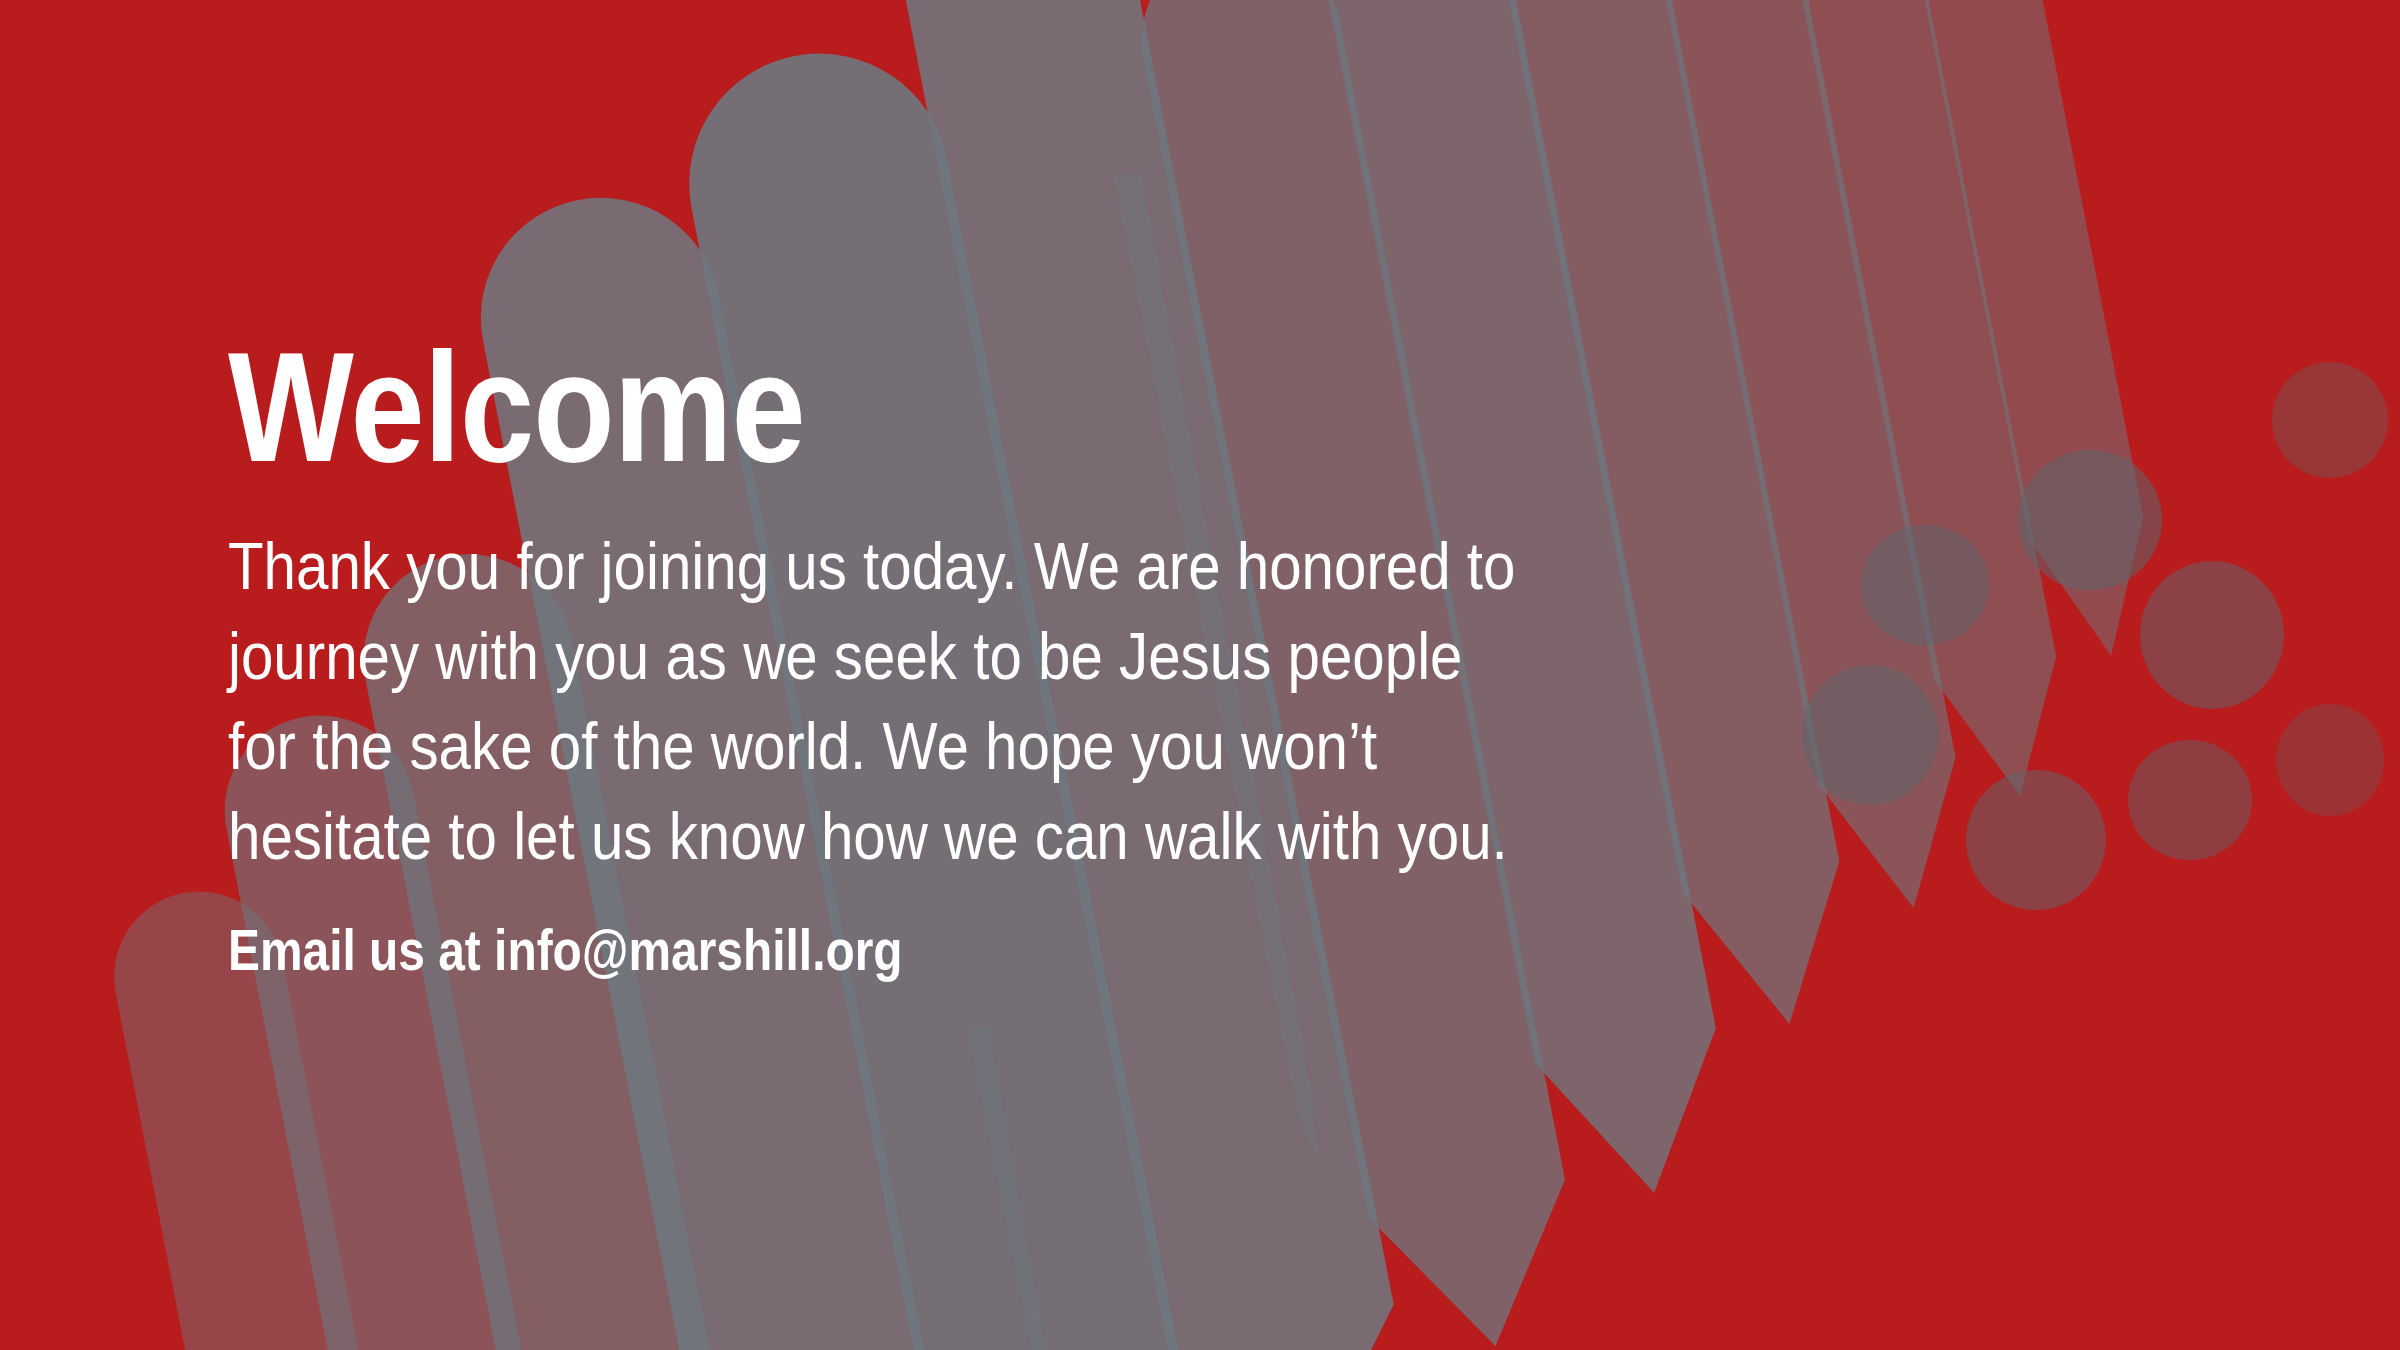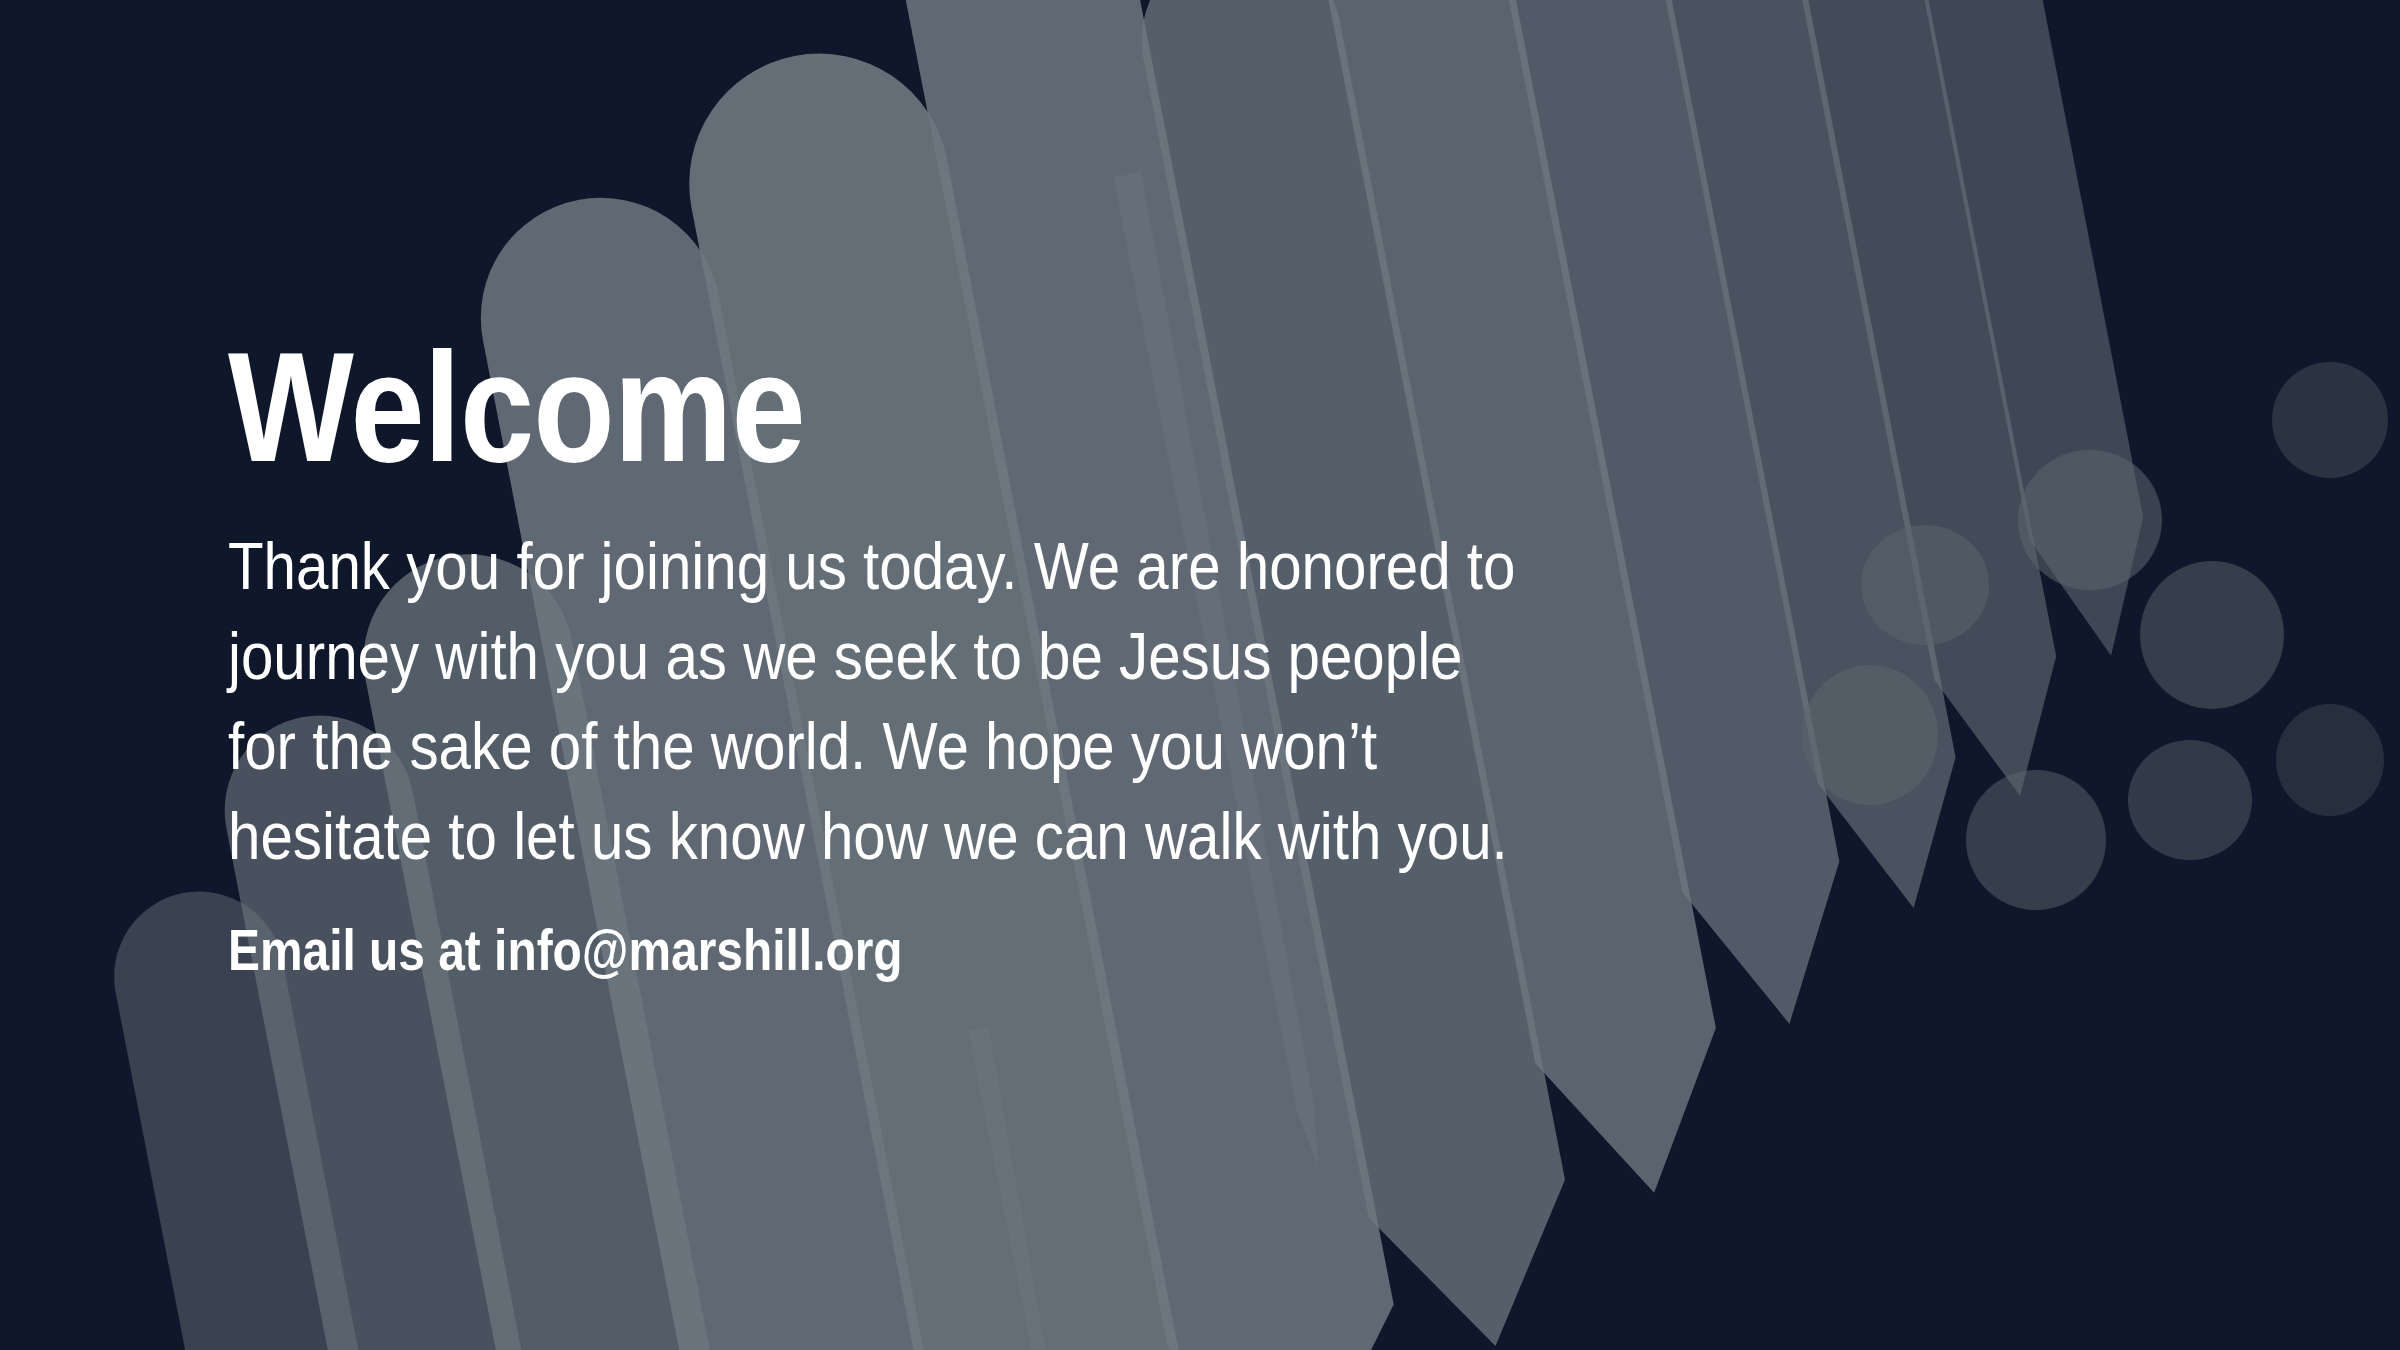--- a/index.html
+++ b/index.html
@@ -6,21 +6,21 @@
   html, body { width:2400px; height:1350px; overflow:hidden; }
   body {
     background:#657079;
     font-family:"Liberation Sans", sans-serif;
   }
 
   .slide {
     position:relative;
     width:2400px;
     height:1350px;
-    background:#0f172a;
+    background:#b91c1c;
     overflow:hidden;
   }
 
   
   .bg-art {
     position:absolute;
     inset:0;
     width:2400px;
     height:1350px;
     pointer-events:none;

